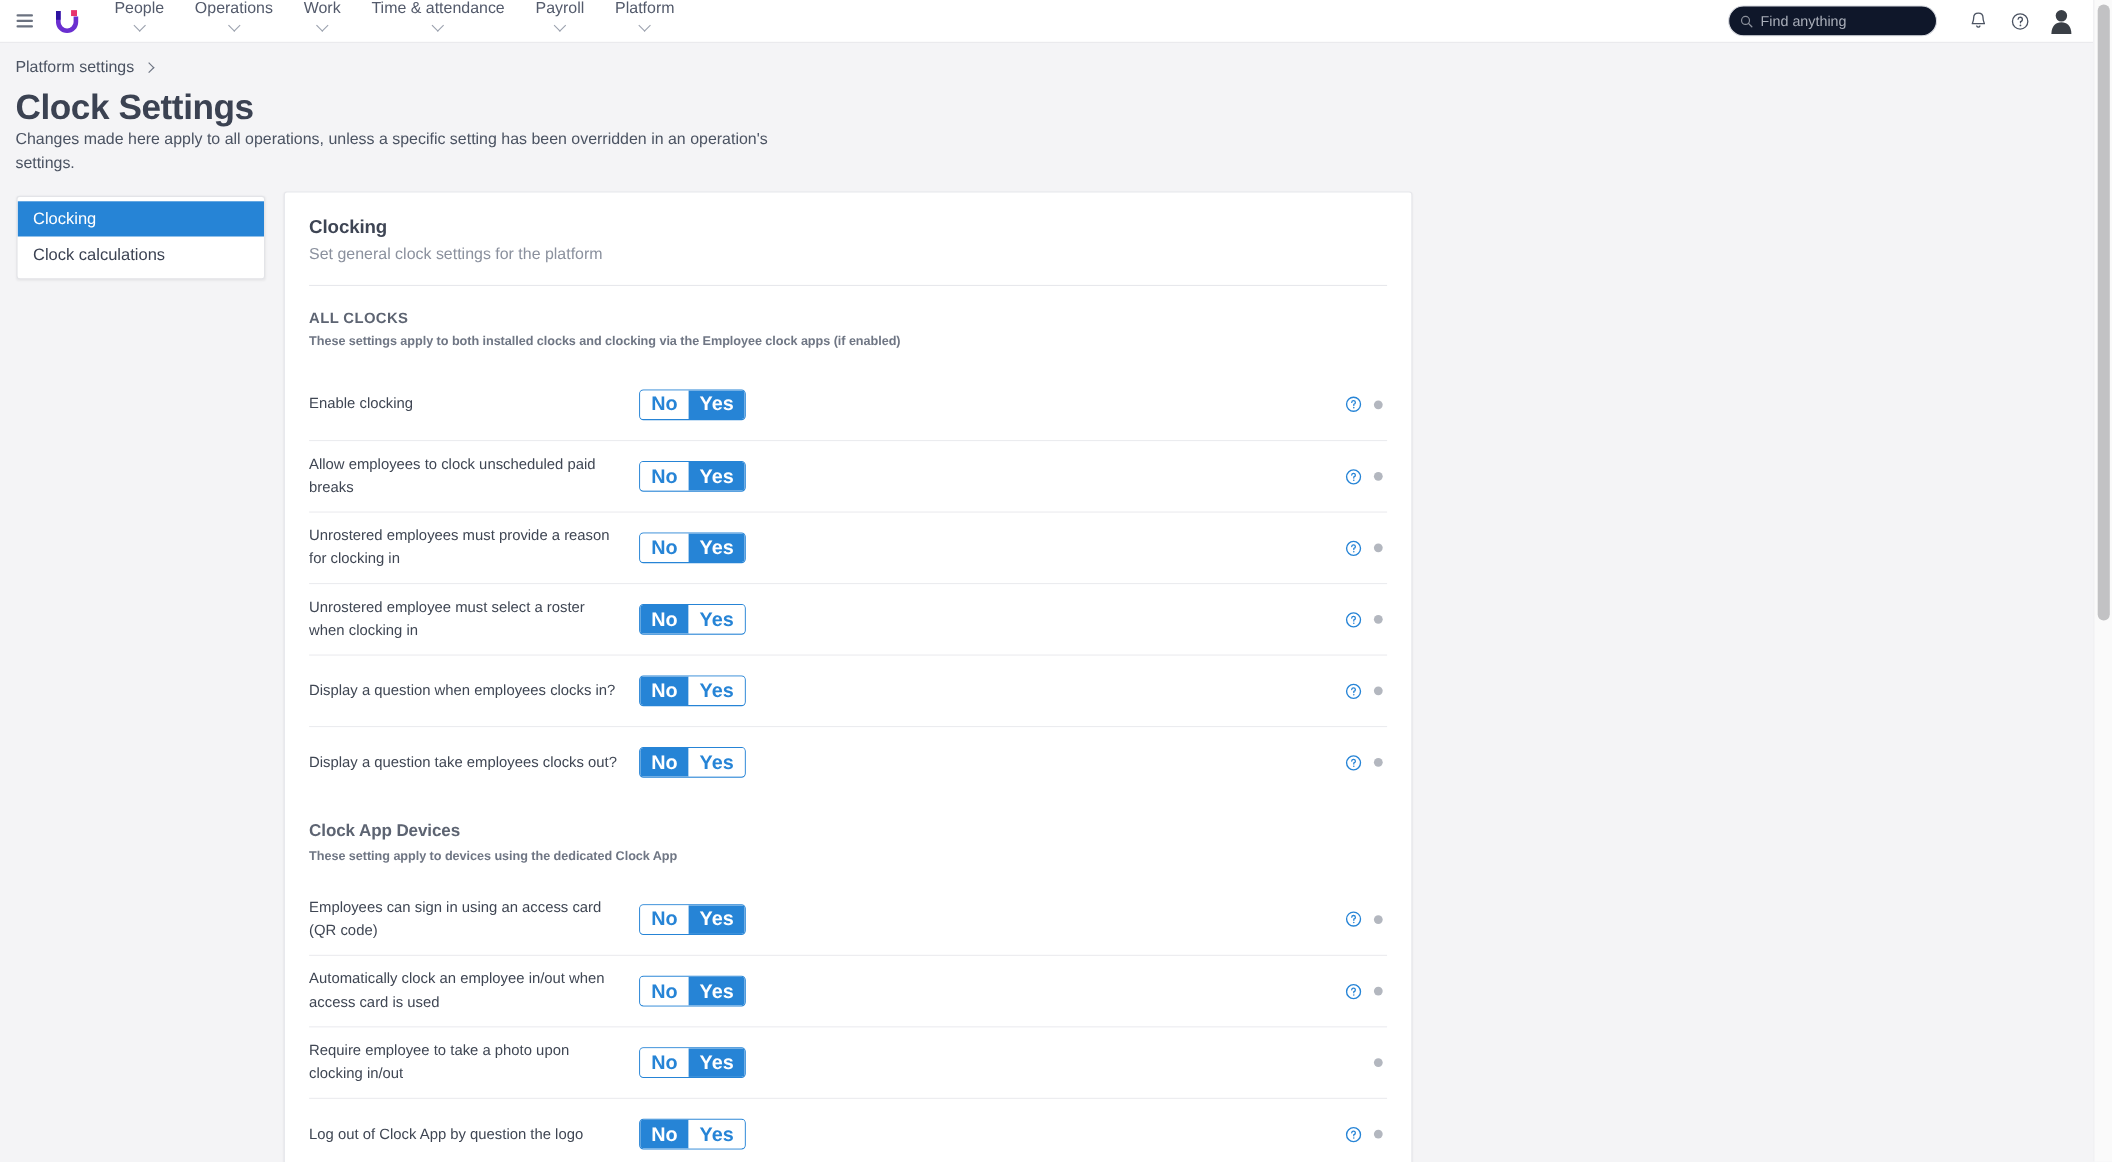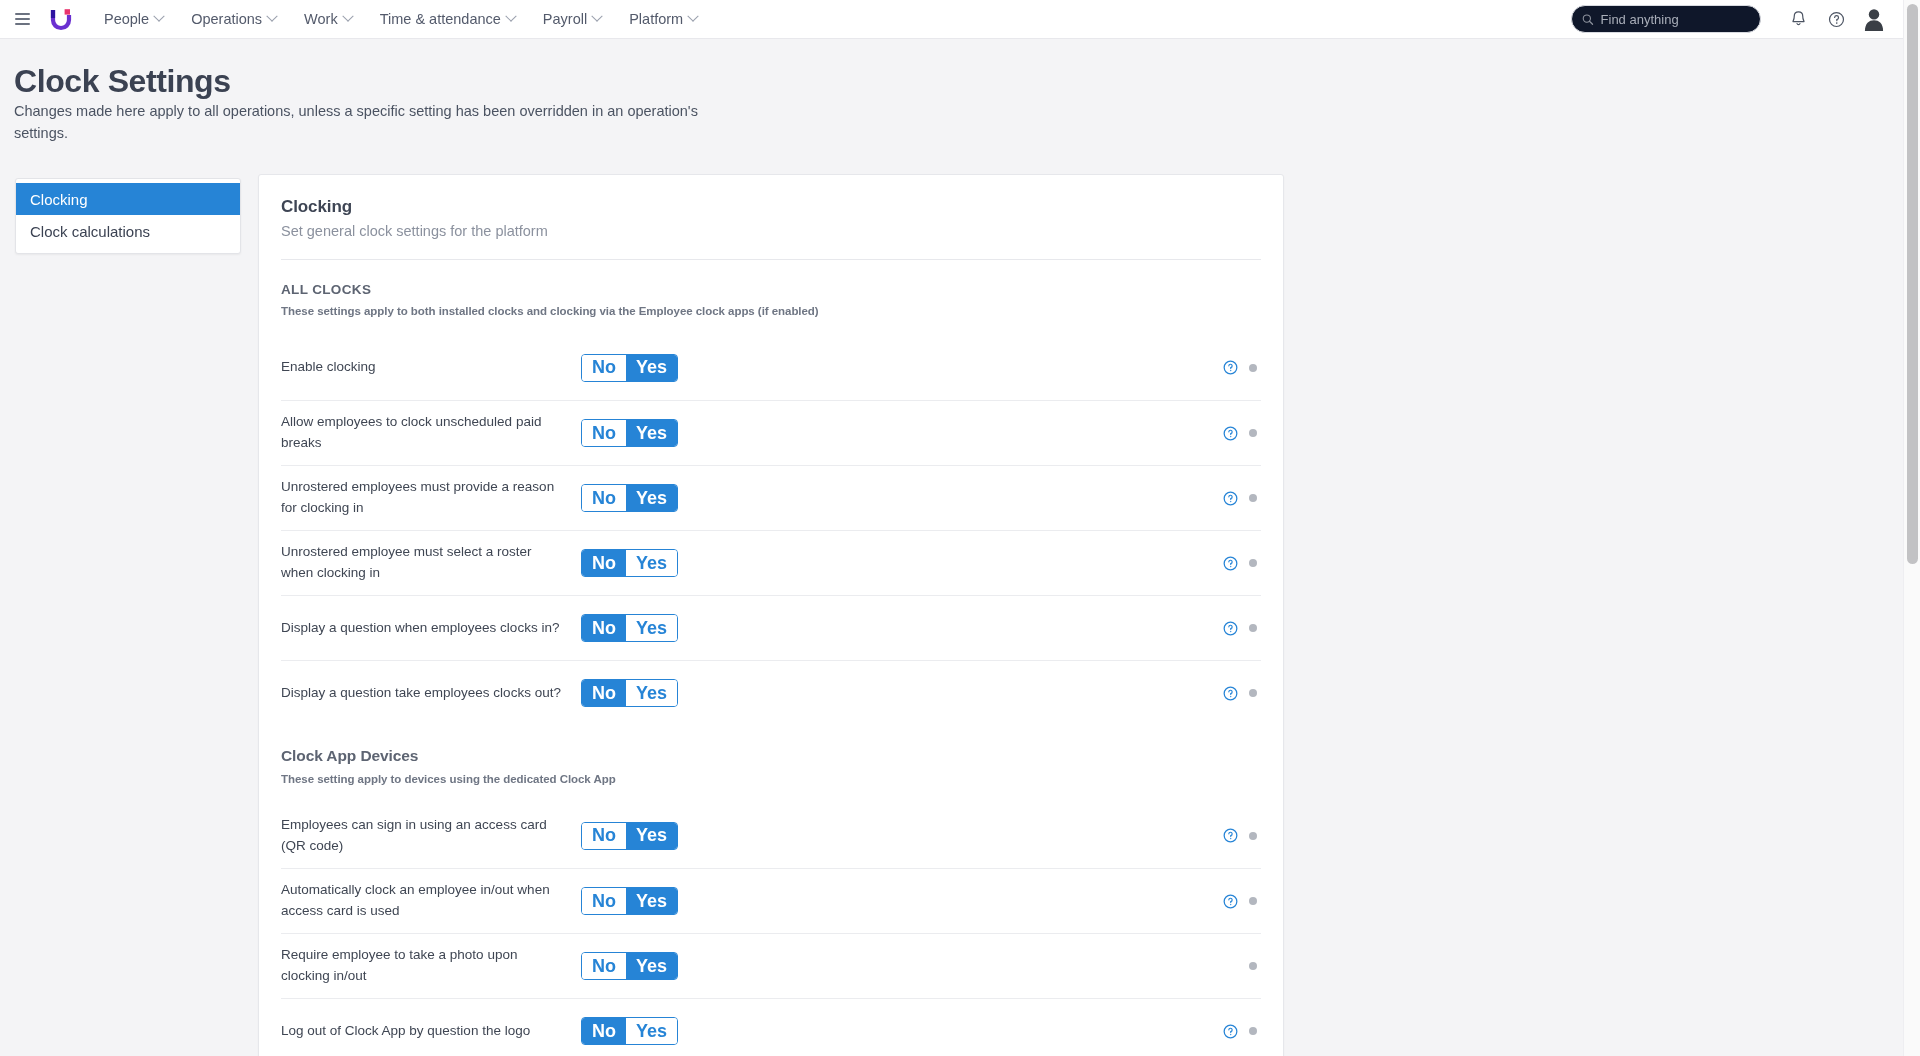--- a/index.html
+++ b/index.html
@@ -66,20 +66,21 @@
   .nav-item {
     display: flex;
     align-items: center;
     gap: 6px;
     padding: 0 14px;
     height: 39px;
     font-size: 14.5px;
     color: #535a6b;
     cursor: pointer;
     white-space: nowrap;
+    flex-direction: column;
   }
   .caret {
     width: 8px; height: 8px;
     border-right: 1.4px solid #9aa0ad;
     border-bottom: 1.4px solid #9aa0ad;
     transform: rotate(45deg) translate(-2px,-2px);
     flex: none;
   }
 
   .topbar-right {
@@ -401,20 +402,24 @@
     <div class="avatar">
       <svg width="22" height="24" viewBox="0 0 22 24">
         <circle cx="11" cy="7.4" r="5.2" fill="#3a3f46"></circle>
         <path d="M1.9 24 C1.9 16.4 6 13.2 11 13.2 C16 13.2 20.1 16.4 20.1 24 Z" fill="#3a3f46"></path>
       </svg>
     </div>
   </div>
 </div>
 
 <div class="page-head">
+  <div class="breadcrumb">
+    <span class="crumb">Platform settings</span>
+    <i class="crumb-sep"></i>
+  </div>
   <div class="page-title">Clock Settings</div>
   <div class="page-desc">Changes made here apply to all operations, unless a specific setting has been overridden in an operation's settings.</div>
 </div>
 
 <div class="side-card">
   <div class="side-item active">
     <span>Clocking</span>
   </div>
   <div class="side-item">
     <span>Clock calculations</span>

